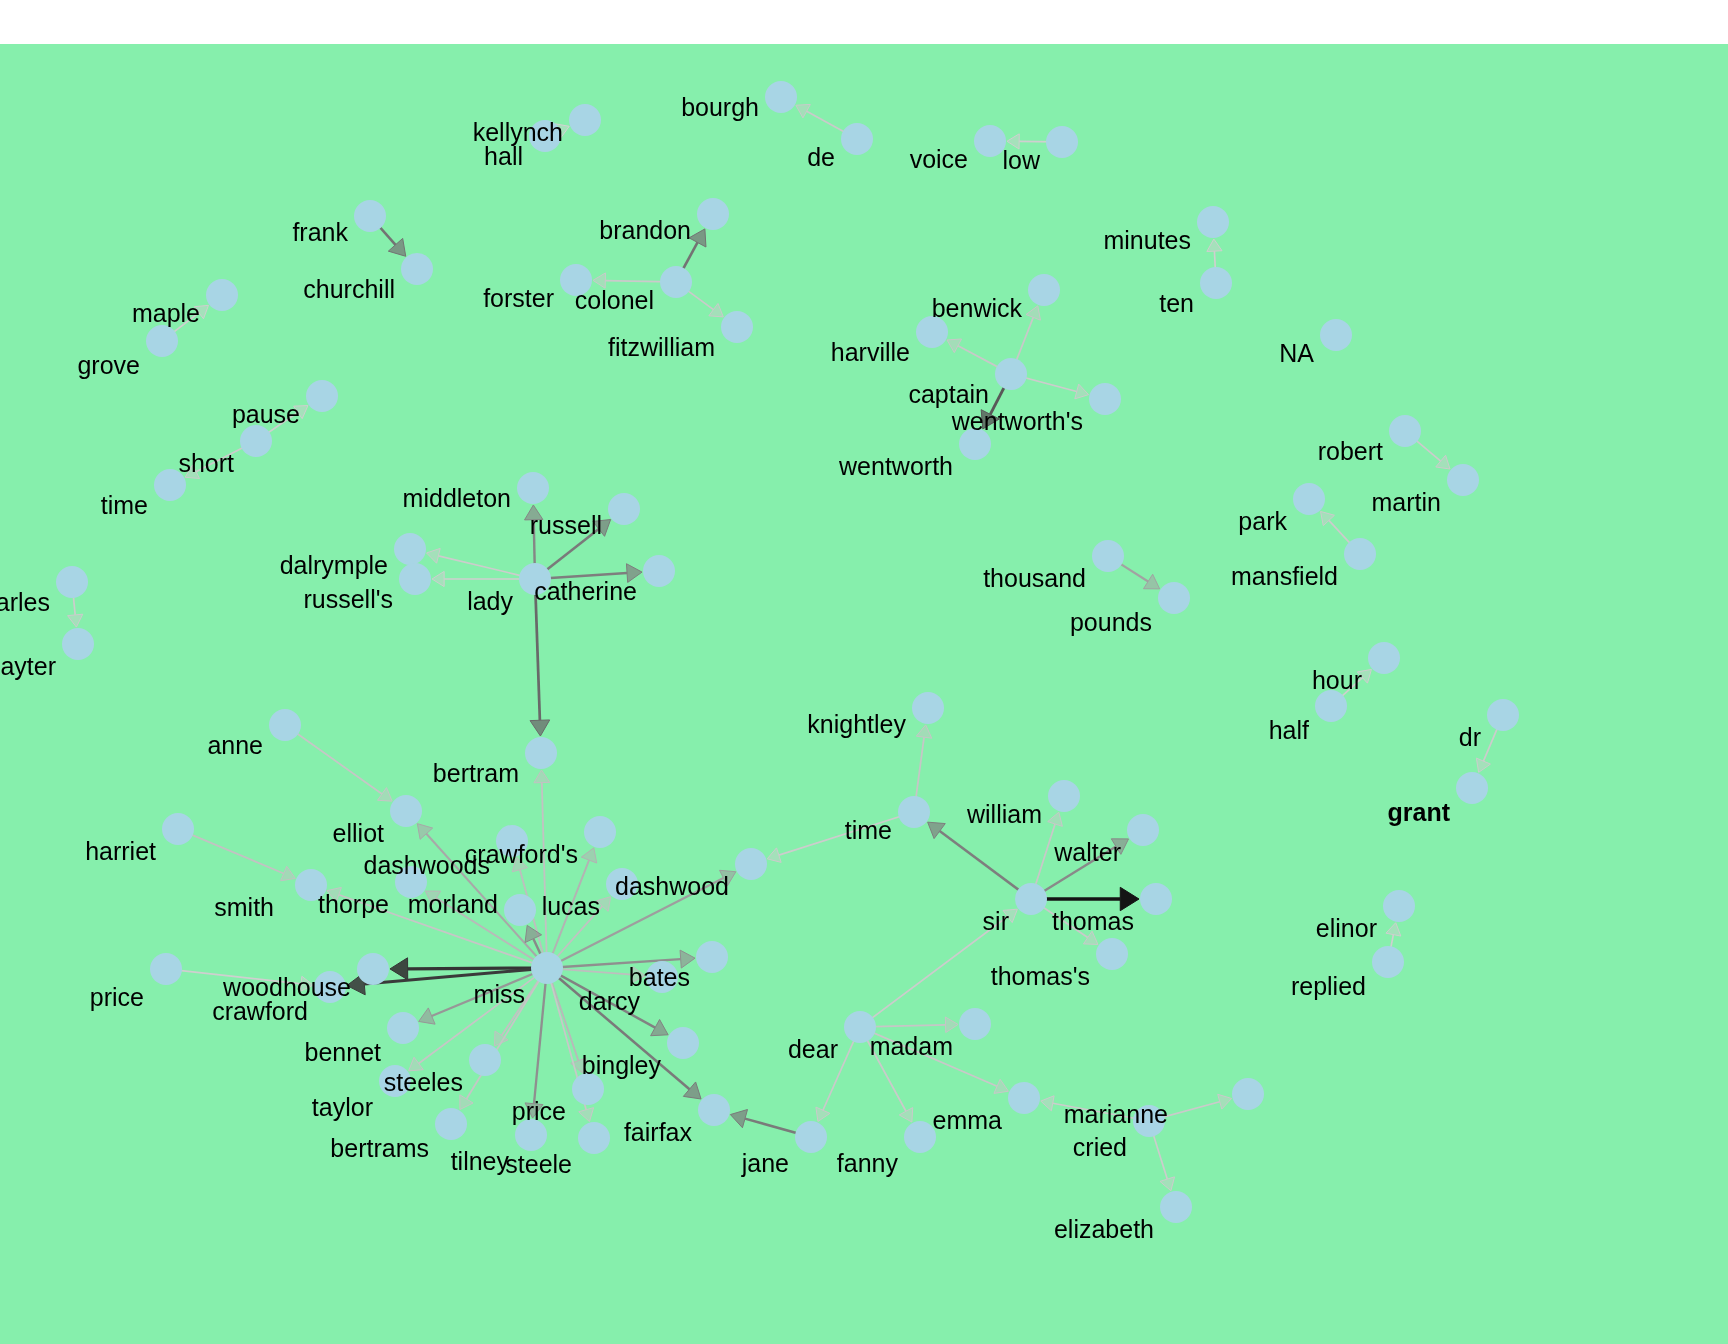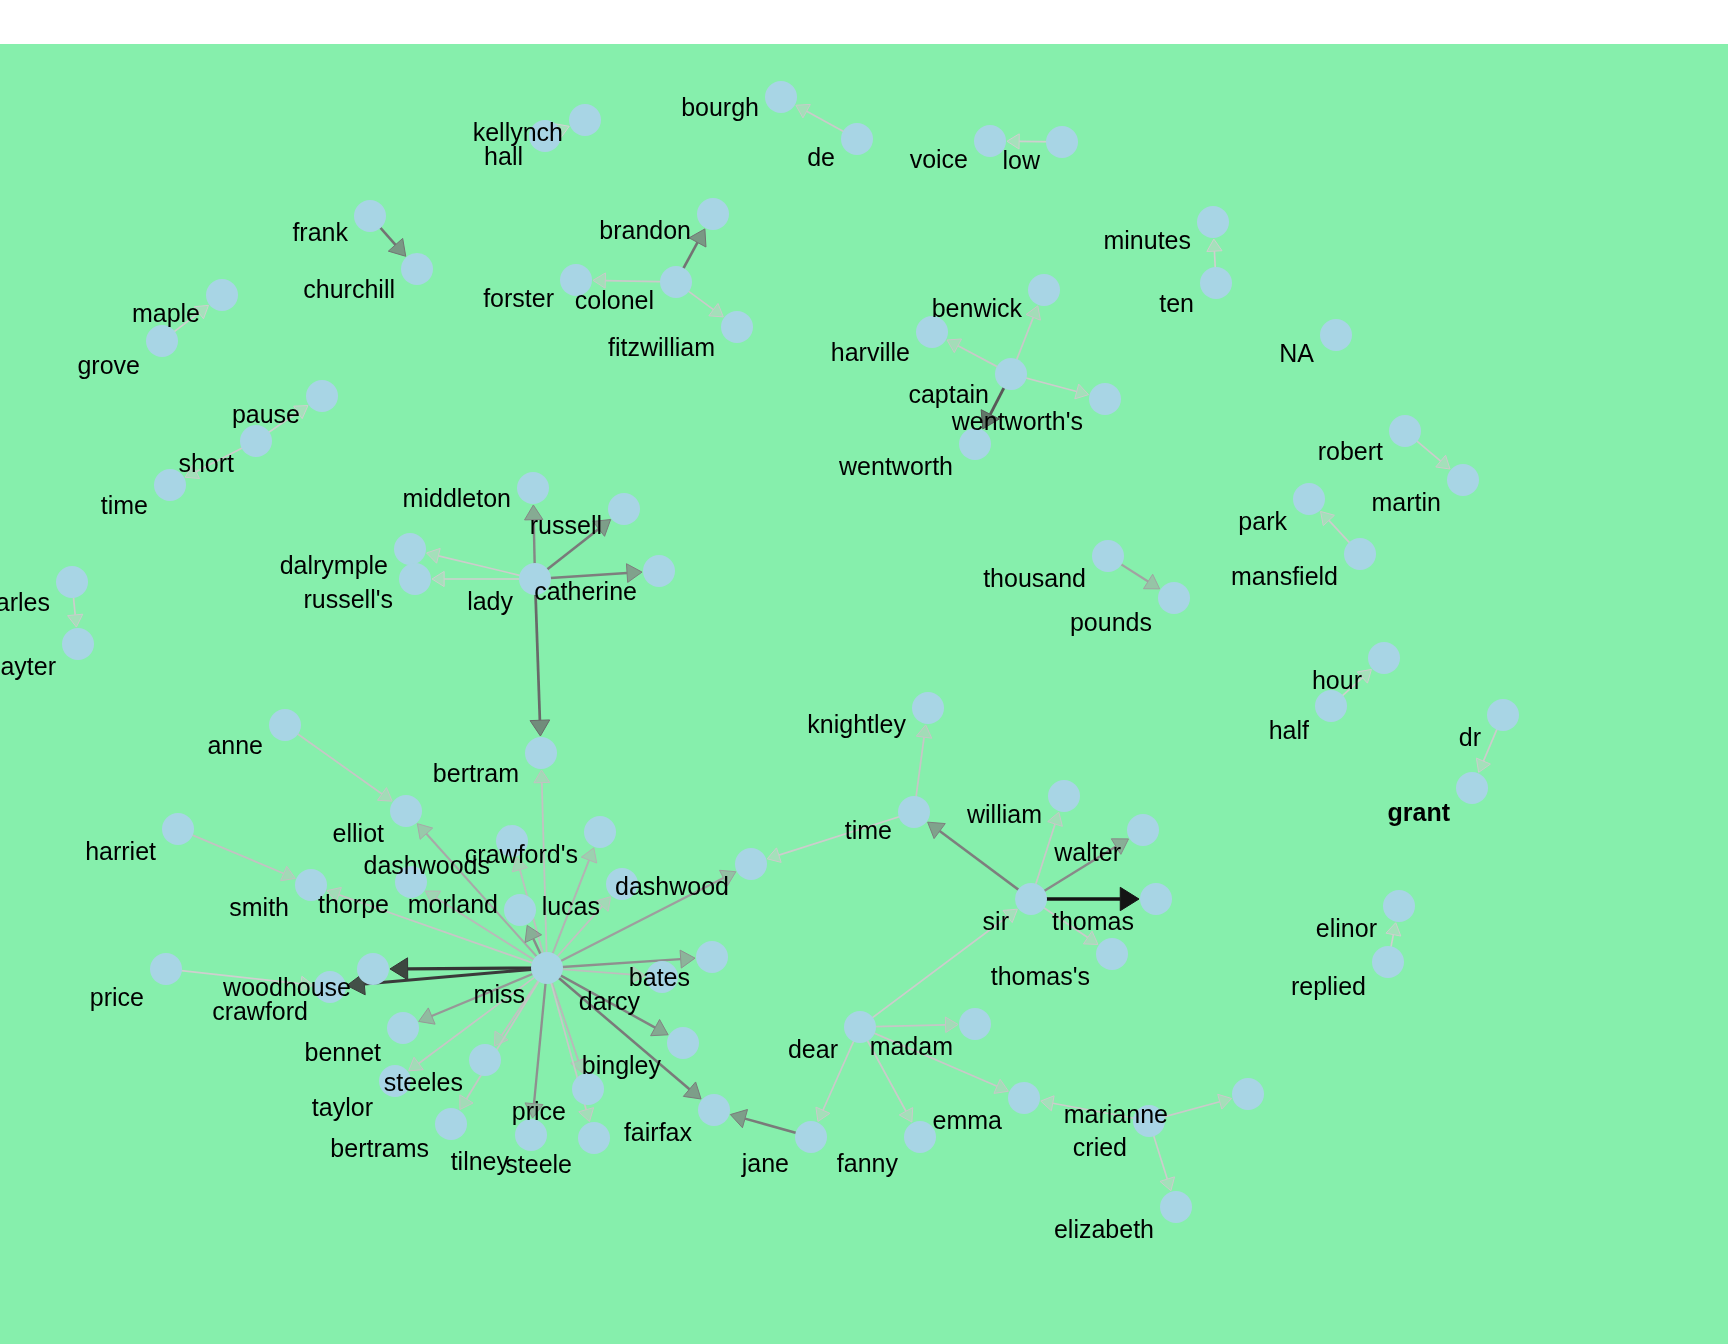--- a/index.html
+++ b/index.html
@@ -293,21 +293,21 @@
       <div class="nlabel" style="left: 263px; top: 701px;">anne</div>
       <div class="nlabel" style="left: 519px; top: 729px;">bertram</div>
       <div class="nlabel" style="left: 892px; top: 786px;">time</div>
       <div class="nlabel" style="left: 1042px; top: 770px;">william</div>
       <div class="nlabel" style="left: 1121px; top: 808px;">walter</div>
       <div class="nlabel" style="left: 384px; top: 789px;">elliot</div>
       <div class="nlabel" style="left: 578px; top: 810px;">crawford's</div>
       <div class="nlabel" style="left: 490px; top: 821px;">dashwoods</div>
       <div class="nlabel" style="left: 729px; top: 842px;">dashwood</div>
       <div class="nlabel" style="left: 156px; top: 807px;">harriet</div>
-      <div class="nlabel" style="left: 289px; top: 863px;">smith</div>
+      <div class="nlabel" style="left: 274px; top: 863px;">smith</div>
       <div class="nlabel" style="left: 389px; top: 860px;">thorpe</div>
       <div class="nlabel" style="left: 600px; top: 862px;">lucas</div>
       <div class="nlabel" style="left: 498px; top: 860px;">morland</div>
       <div class="nlabel" style="left: 1009px; top: 877px;">sir</div>
       <div class="nlabel" style="left: 1134px; top: 877px;">thomas</div>
       <div class="nlabel" style="left: 1377px; top: 884px;">elinor</div>
       <div class="nlabel" style="left: 1366px; top: 942px;">replied</div>
       <div class="nlabel" style="left: 351px; top: 943px;">woodhouse</div>
       <div class="nlabel" style="left: 690px; top: 933px;">bates</div>
       <div class="nlabel" style="left: 525px; top: 950px;">miss</div>

